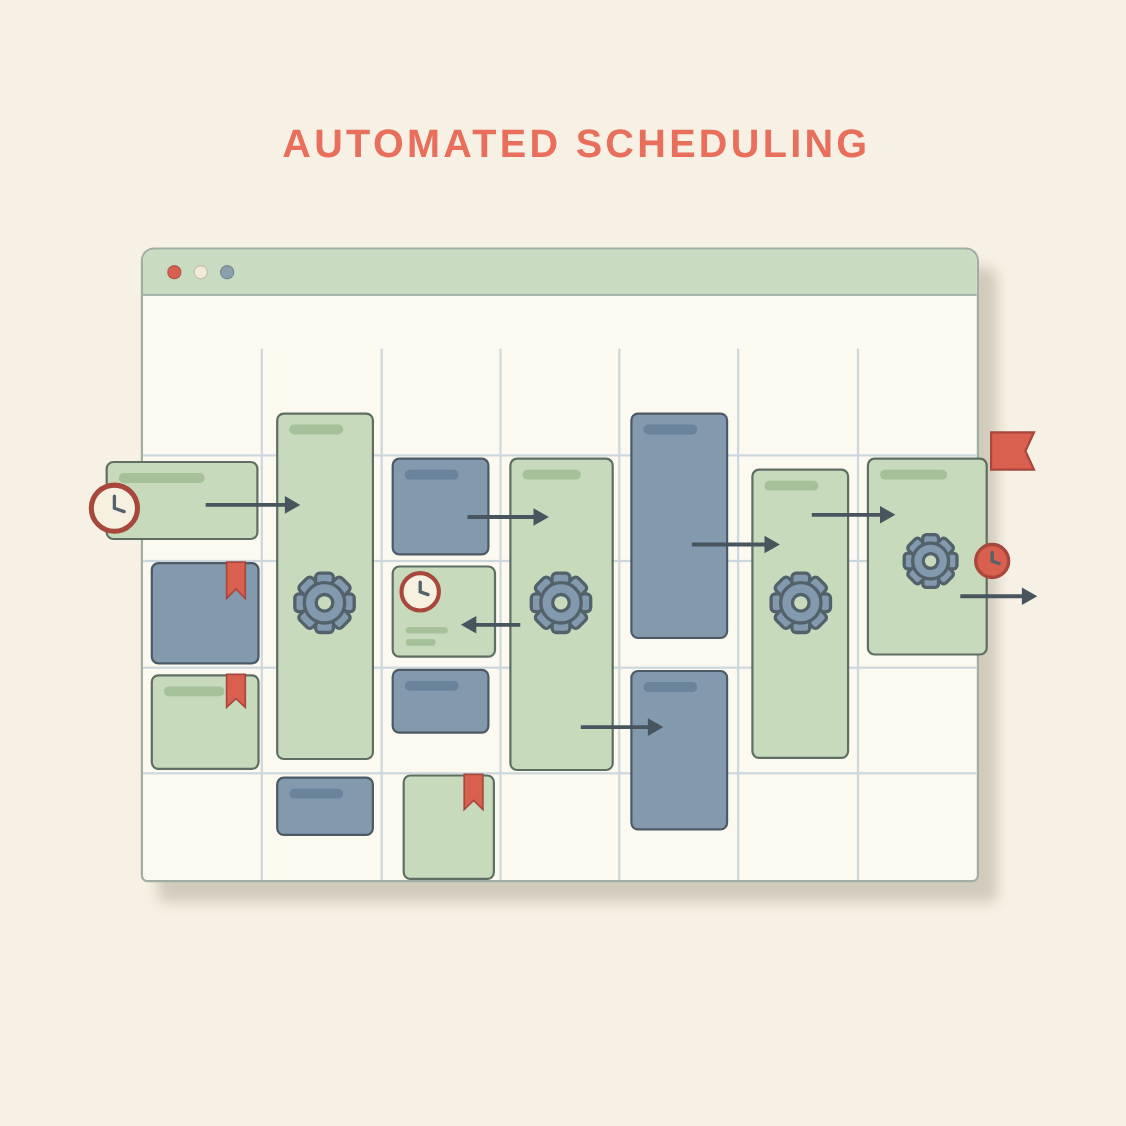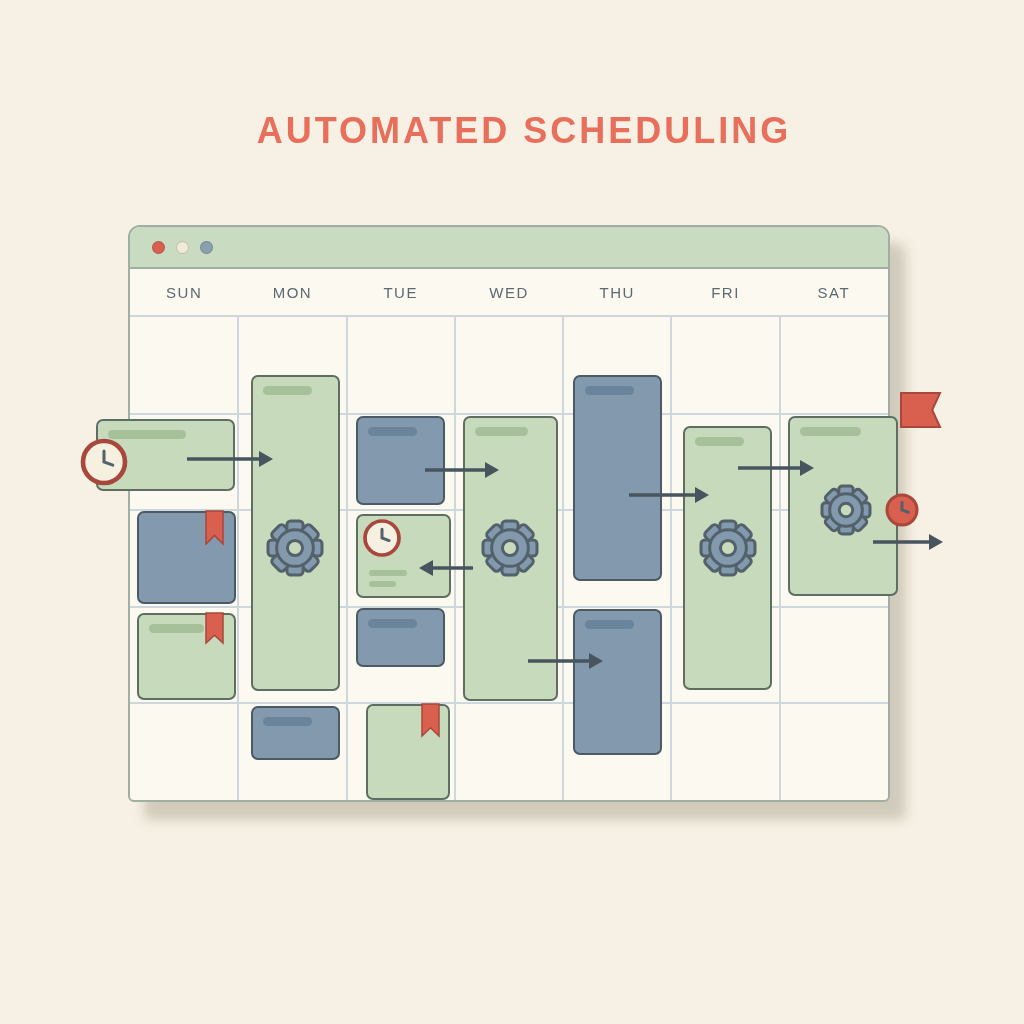--- a/index.html
+++ b/index.html
@@ -59,29 +59,20 @@
   <h1 class="title">AUTOMATED SCHEDULING</h1>
 
   <div class="window">
     <div class="window-header">
       <div class="dots">
           <span class="dot" style="background: rgb(217, 96, 79);"></span>
           <span class="dot" style="background: rgb(241, 234, 216);"></span>
           <span class="dot" style="background: rgb(139, 160, 174);"></span>
         </div>
     </div>
-    <div class="day-row">
-        <div class="day-cell">SUN</div>
-        <div class="day-cell">MON</div>
-        <div class="day-cell">TUE</div>
-        <div class="day-cell">WED</div>
-        <div class="day-cell">THU</div>
-        <div class="day-cell">FRI</div>
-        <div class="day-cell">SAT</div>
-      </div>
     <div class="grid">
         <div class="grid-v" style="left: calc(14.2857% - 1px);"></div>
         <div class="grid-v" style="left: calc(28.5714% - 1px);"></div>
         <div class="grid-v" style="left: calc(42.8571% - 1px);"></div>
         <div class="grid-v" style="left: calc(57.1429% - 1px);"></div>
         <div class="grid-v" style="left: calc(71.4286% - 1px);"></div>
         <div class="grid-v" style="left: calc(85.7143% - 1px);"></div>
         <div class="grid-h" style="top: calc(20% - 1px);"></div>
         <div class="grid-h" style="top: calc(40% - 1px);"></div>
         <div class="grid-h" style="top: calc(60% - 1px);"></div>

